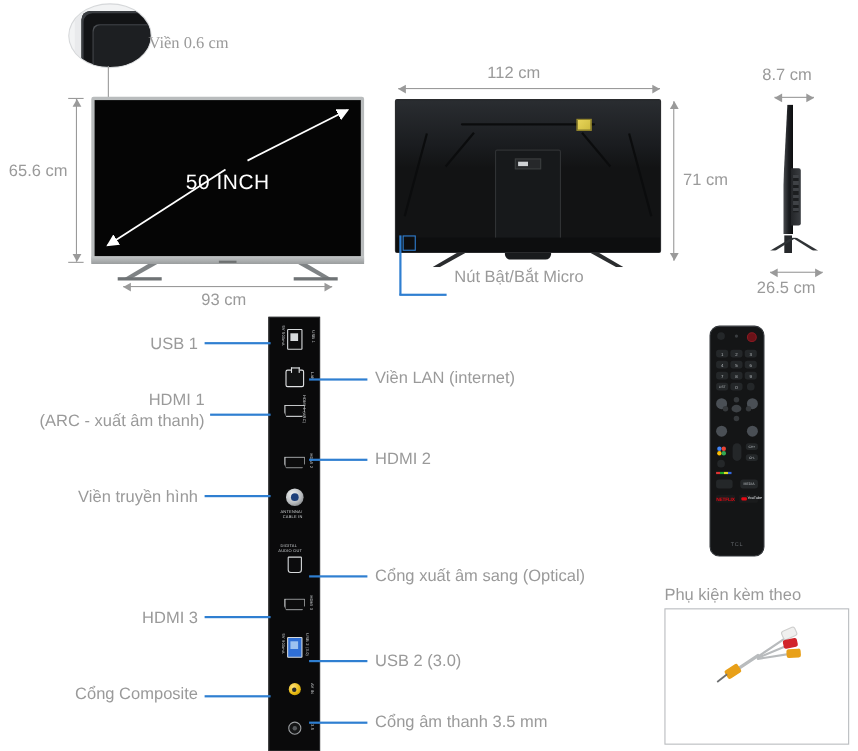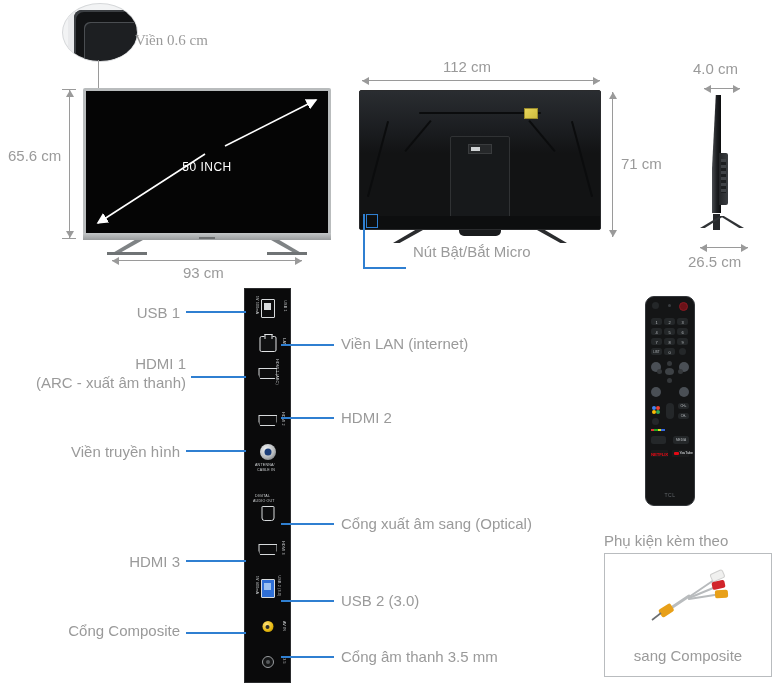--- a/index.html
+++ b/index.html
@@ -35,21 +35,21 @@
      background:linear-gradient(180deg,#c3c6c7,#9a9d9e);}
   #front-tv .logo{position:absolute;left:50%;transform:translateX(-50%);bottom:1.5px;width:16px;height:2px;background:#6d7071;}
   .foot{position:absolute;background:#7f8385;}
   #front-tv .foot-l{left:28px;bottom:-14px;width:32px;height:14px;
     clip-path:polygon(0 100%,22% 100%,100% 0,74% 0);}
   #front-tv .foot-r{right:28px;bottom:-14px;width:32px;height:14px;
     clip-path:polygon(100% 100%,78% 100%,0 0,26% 0);}
   #front-tv .base{position:absolute;bottom:-15px;height:3px;background:#6f7375;}
   .diag-svg{position:absolute;left:0;top:0;overflow:visible;}
   #inch-text{position:absolute;left:50%;top:52%;transform:translate(-50%,-50%);
-     color:#fff;font-size:12px;letter-spacing:.5px;white-space:nowrap;}
+     color:#fff;font-size:19px;letter-spacing:.5px;white-space:nowrap;}
 
   
   #back-tv{left:359px;top:90px;width:242px;height:140px;}
   #back-tv .shell{position:absolute;inset:0;background:#121314;border:1px solid #2a2b2d;border-radius:2px;}
   #back-tv .upper{position:absolute;left:1px;right:1px;top:1px;height:44%;
      background:linear-gradient(180deg,#2a2d31,#191b1e 70%,#121314);}
   #back-tv .vesa{position:absolute;left:50%;transform:translateX(-50%);top:33%;
      width:58px;height:60%;background:#17191b;border:1px solid #303234;border-radius:2px;}
   #back-tv .sticker{position:absolute;left:50%;top:42%;transform:translate(-50%,-50%);
      width:22px;height:8px;background:#26282a;border:1px solid #3a3c3e;}
@@ -231,21 +231,21 @@
   <div class="neck"></div>
   <div class="stand">
       <div class="sl"></div>
       <div class="sr"></div>
     </div>
 </div>
 <div class="abs hline" style="left:704px;top:88px;width:36px;">
   <div class="ar l"></div>
     <div class="ar r"></div>
 </div>
-<div class="abs dim" style="left:693px;top:60px;">4.0 cm</div>
+<div class="abs dim" style="left:693px;top:60px;">8.7 cm</div>
 <div class="abs hline" style="left:700px;top:247px;width:48px;">
   <div class="ar l"></div>
     <div class="ar r"></div>
 </div>
 <div class="abs dim" style="left:688px;top:253px;">26.5 cm</div>
 
 <div class="abs" id="port-panel">
 
   <div class="port" style="top:8px;height:24px;">
     <div class="pw usb-a" style="top:2px;"></div>
@@ -425,14 +425,13 @@
       <path d="M84 41 L112 22" stroke="#b8bbbd" stroke-width="2"></path>
       <path d="M84 42 L113 30" stroke="#b8bbbd" stroke-width="2"></path>
       <path d="M84 43 L116 38" stroke="#b8bbbd" stroke-width="2"></path>
     </g>
     <rect x="54" y="50" width="14" height="9" rx="2" fill="#e8a019" transform="rotate(-33 61 54)"></rect>
     <path d="M47 64 L56 57" stroke="#6d6f71" stroke-width="1.6"></path>
     <rect x="106" y="16" width="13" height="8" rx="2" fill="#f0f0ef" stroke="#cfcfce" transform="rotate(-24 112 20)"></rect>
     <rect x="107" y="25" width="13" height="8" rx="2" fill="#d1242a" transform="rotate(-12 113 29)"></rect>
     <rect x="110" y="34" width="13" height="8" rx="2" fill="#e8a019" transform="rotate(-4 116 38)"></rect>
   </svg>
-  <div class="acc-cap" style="top:93px;">sang Composite</div>
 </div>
 
 </body></html>

